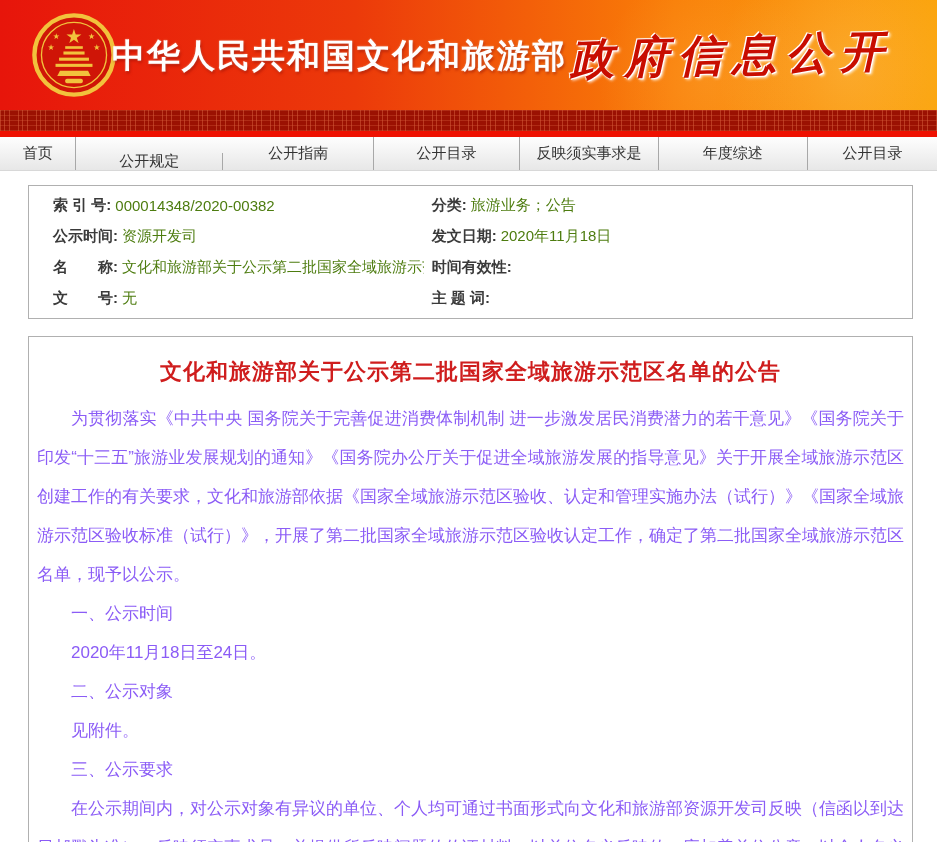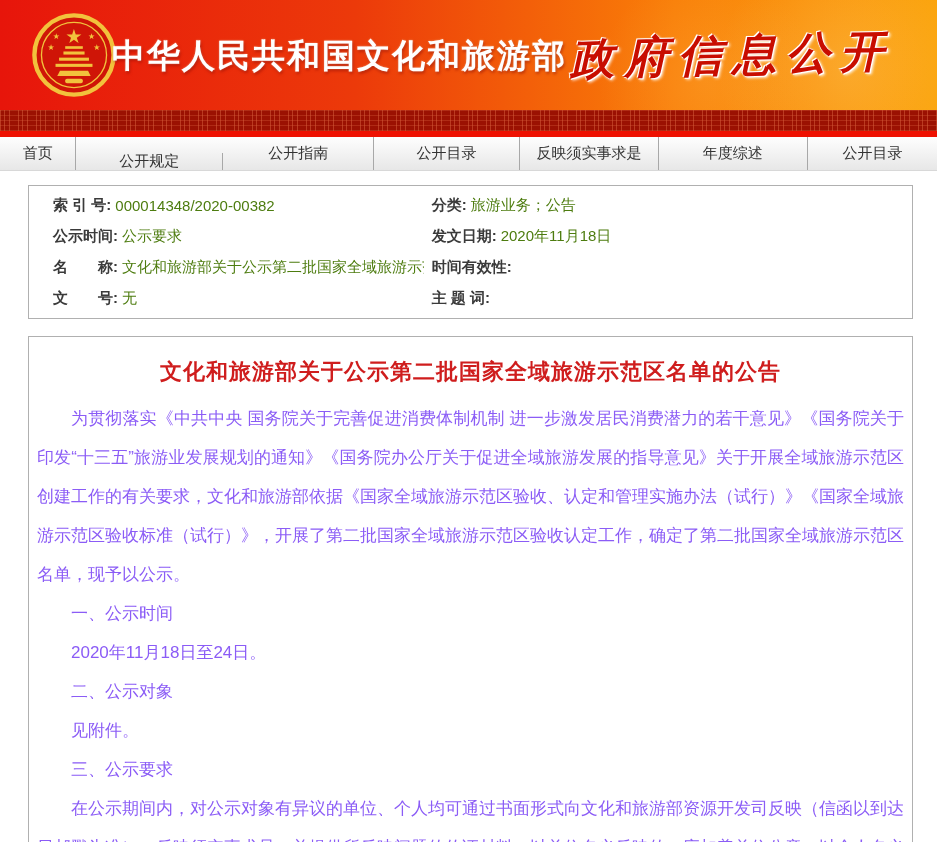--- a/index.html
+++ b/index.html
@@ -106,21 +106,21 @@
     <div class="meta-row">
       <div class="meta-cell">
         <span class="meta-label">索 引 号:</span><span class="meta-value">000014348/2020-00382</span>
       </div>
       <div class="meta-cell">
         <span class="meta-label">分类:</span><span class="meta-value">旅游业务；公告</span>
       </div>
     </div>
     <div class="meta-row">
       <div class="meta-cell">
-        <span class="meta-label">公示时间:</span><span class="meta-value">公示要求</span>
+        <span class="meta-label">公示时间:</span><span class="meta-value">资源开发司</span>
       </div>
       <div class="meta-cell">
         <span class="meta-label">发文日期:</span><span class="meta-value">2020年11月18日</span>
       </div>
     </div>
     <div class="meta-row">
       <div class="meta-cell">
         <span class="meta-label">名　　称:</span><span class="meta-value">文化和旅游部关于公示第二批国家全域旅游示范区名单的公告</span>
       </div>
       <div class="meta-cell">

